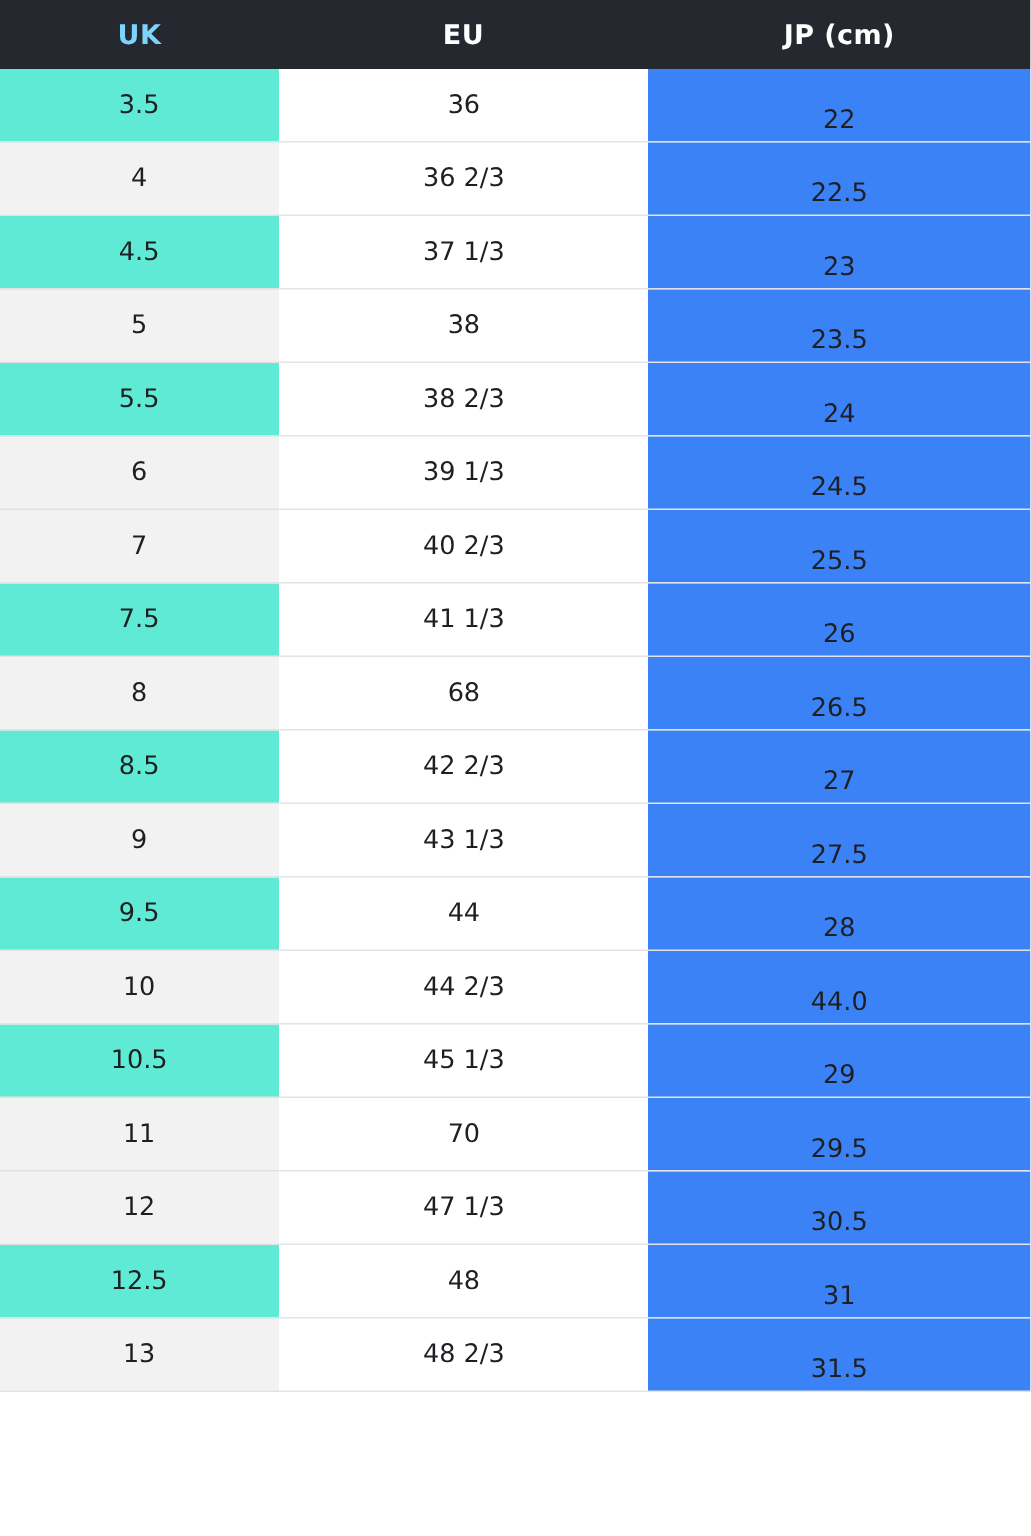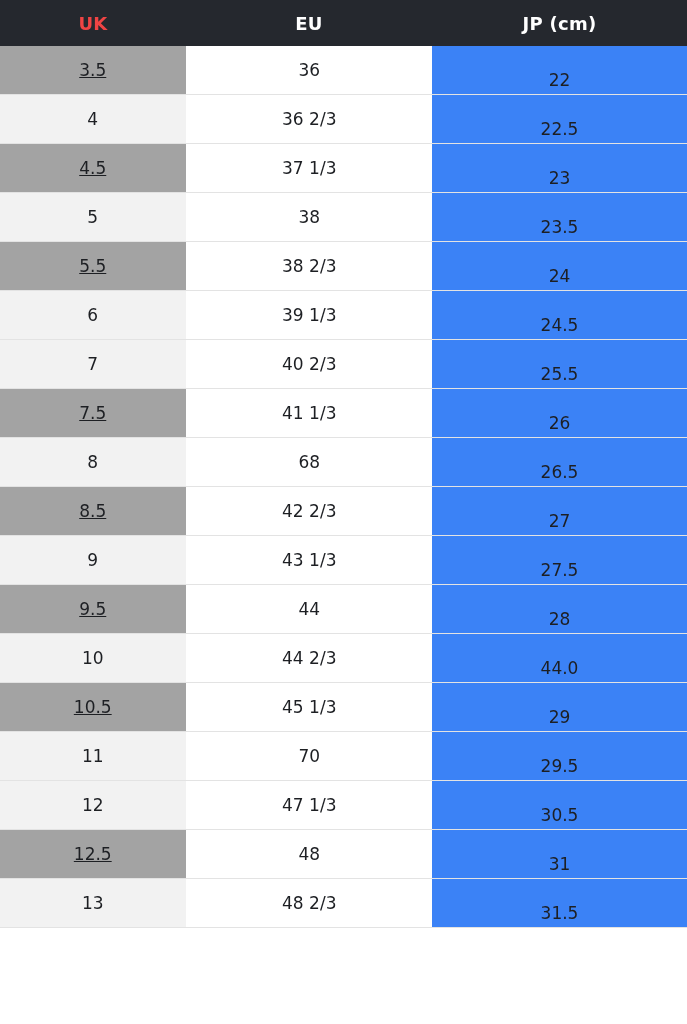--- a/index.html
+++ b/index.html
@@ -25,40 +25,39 @@
   .size-table thead th {
     background: #25282e;
     height: 46px;
     font-size: 18px;
     font-weight: bold;
     letter-spacing: 0.3px;
     text-align: center;
     vertical-align: middle;
     padding: 0;
   }
-  .size-table thead th.th-uk { color: #ef4444; margin-left: 44px; }
+  .size-table thead th.th-uk { color: #7dd3fc; margin-left: 44px; }
   .size-table thead th.th-eu { color: #ffffff; }
   .size-table thead th.th-jp { color: #ffffff; }
 
   .size-table tbody td {
     height: 44px;
     font-size: 17px;
     color: #1d1f23;
     text-align: center;
     vertical-align: middle;
     padding: 0;
     border-bottom: 1px solid #e3e3e3;
   }
   .size-table tbody td.cell-uk {
     background: #f2f2f2;
     border-right: 1px solid #ffffff;
   }
   .size-table tbody tr.alt td.cell-uk {
-    background: #a3a3a3;
-    text-decoration: underline;
+    background: #5eead4;
   }
   .size-table tbody td.cell-eu {
     background: #ffffff;
   }
   .size-table tbody td.cell-jp {
     background: #3b82f6;
     vertical-align: bottom;
     padding-bottom: 4px;
   }
 </style>

